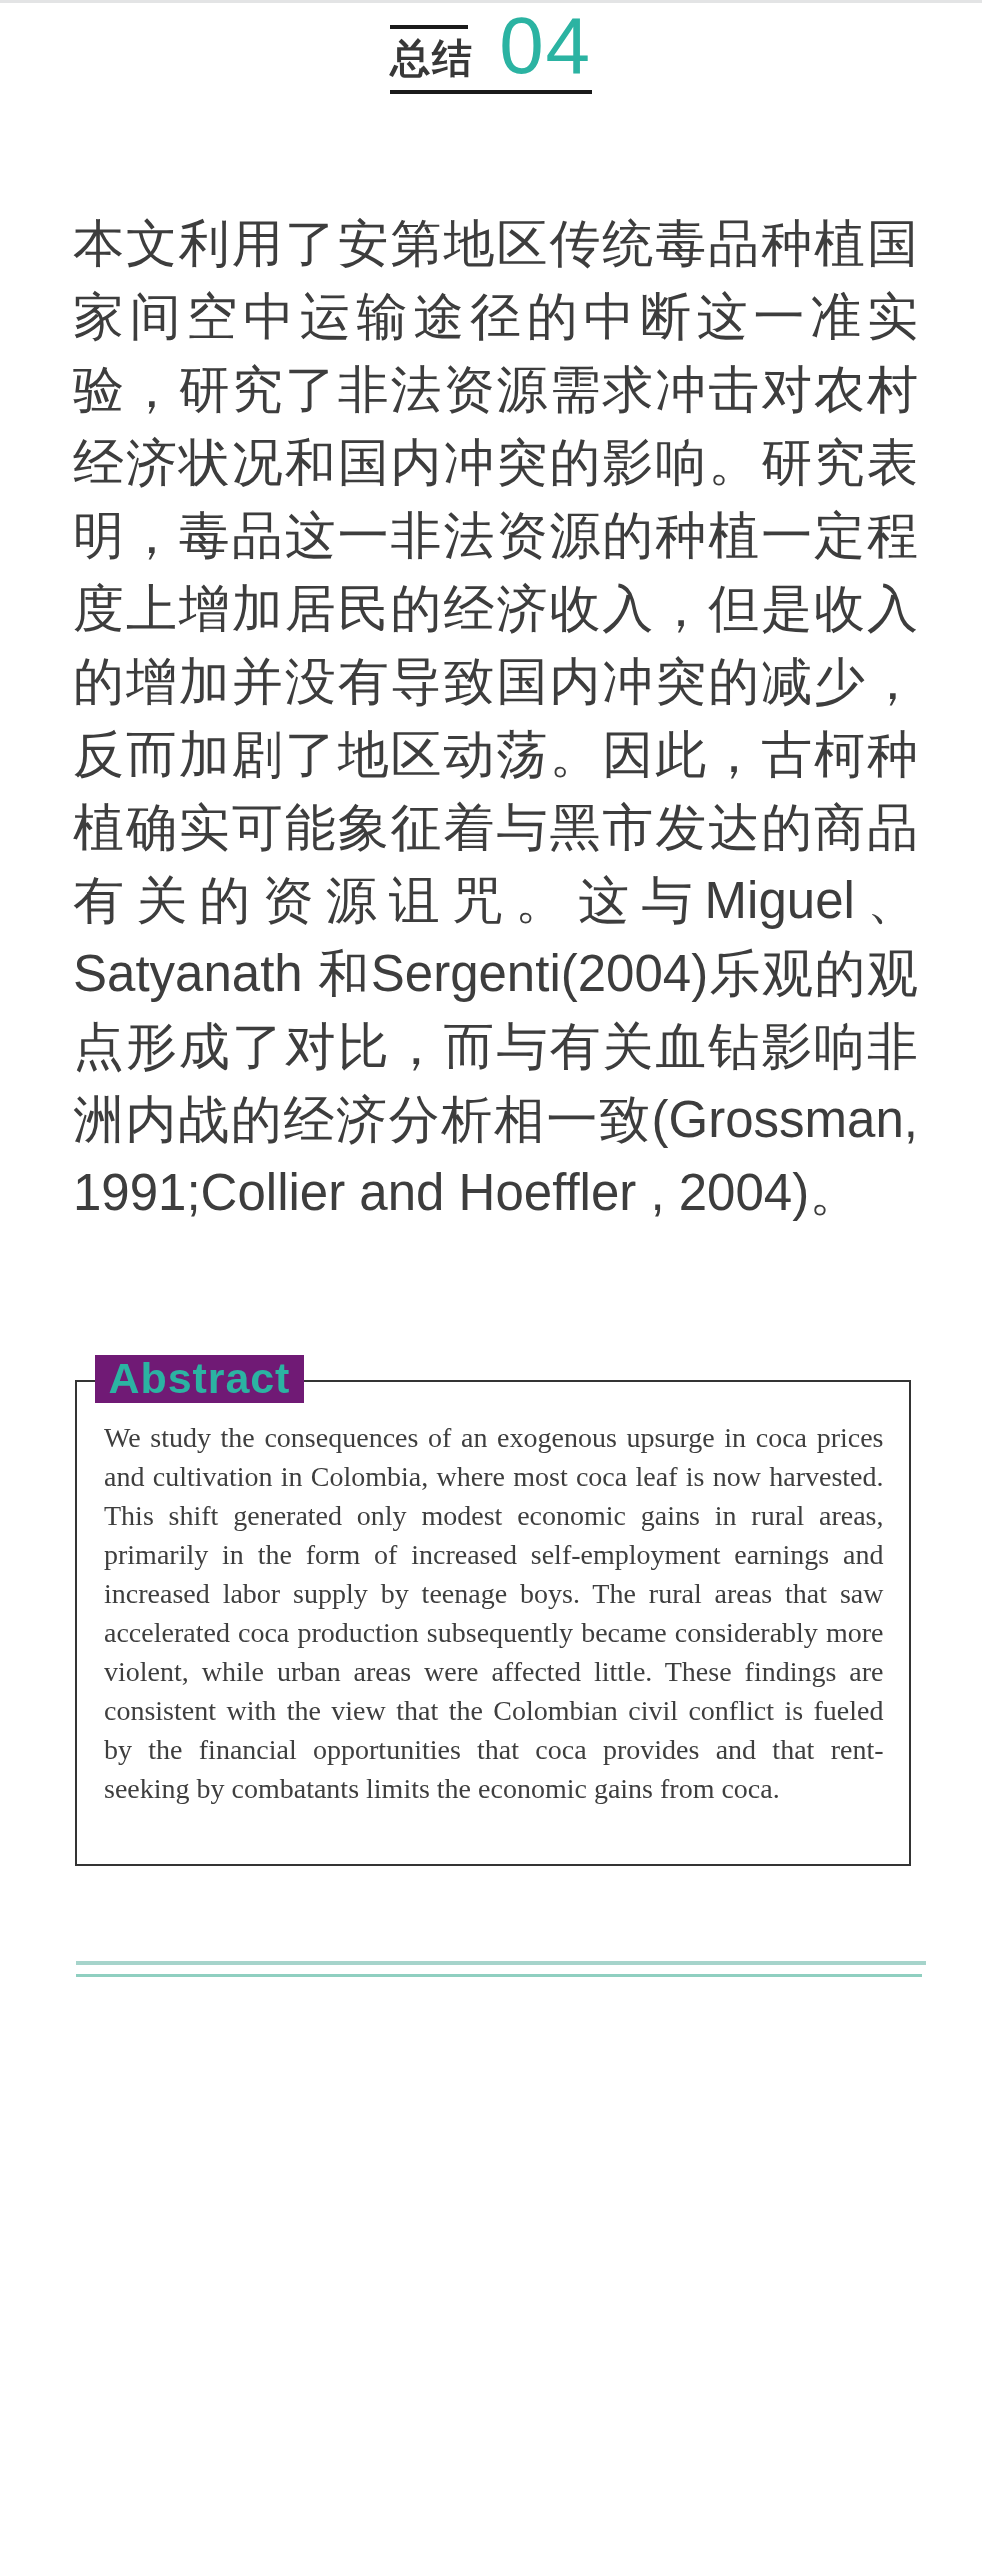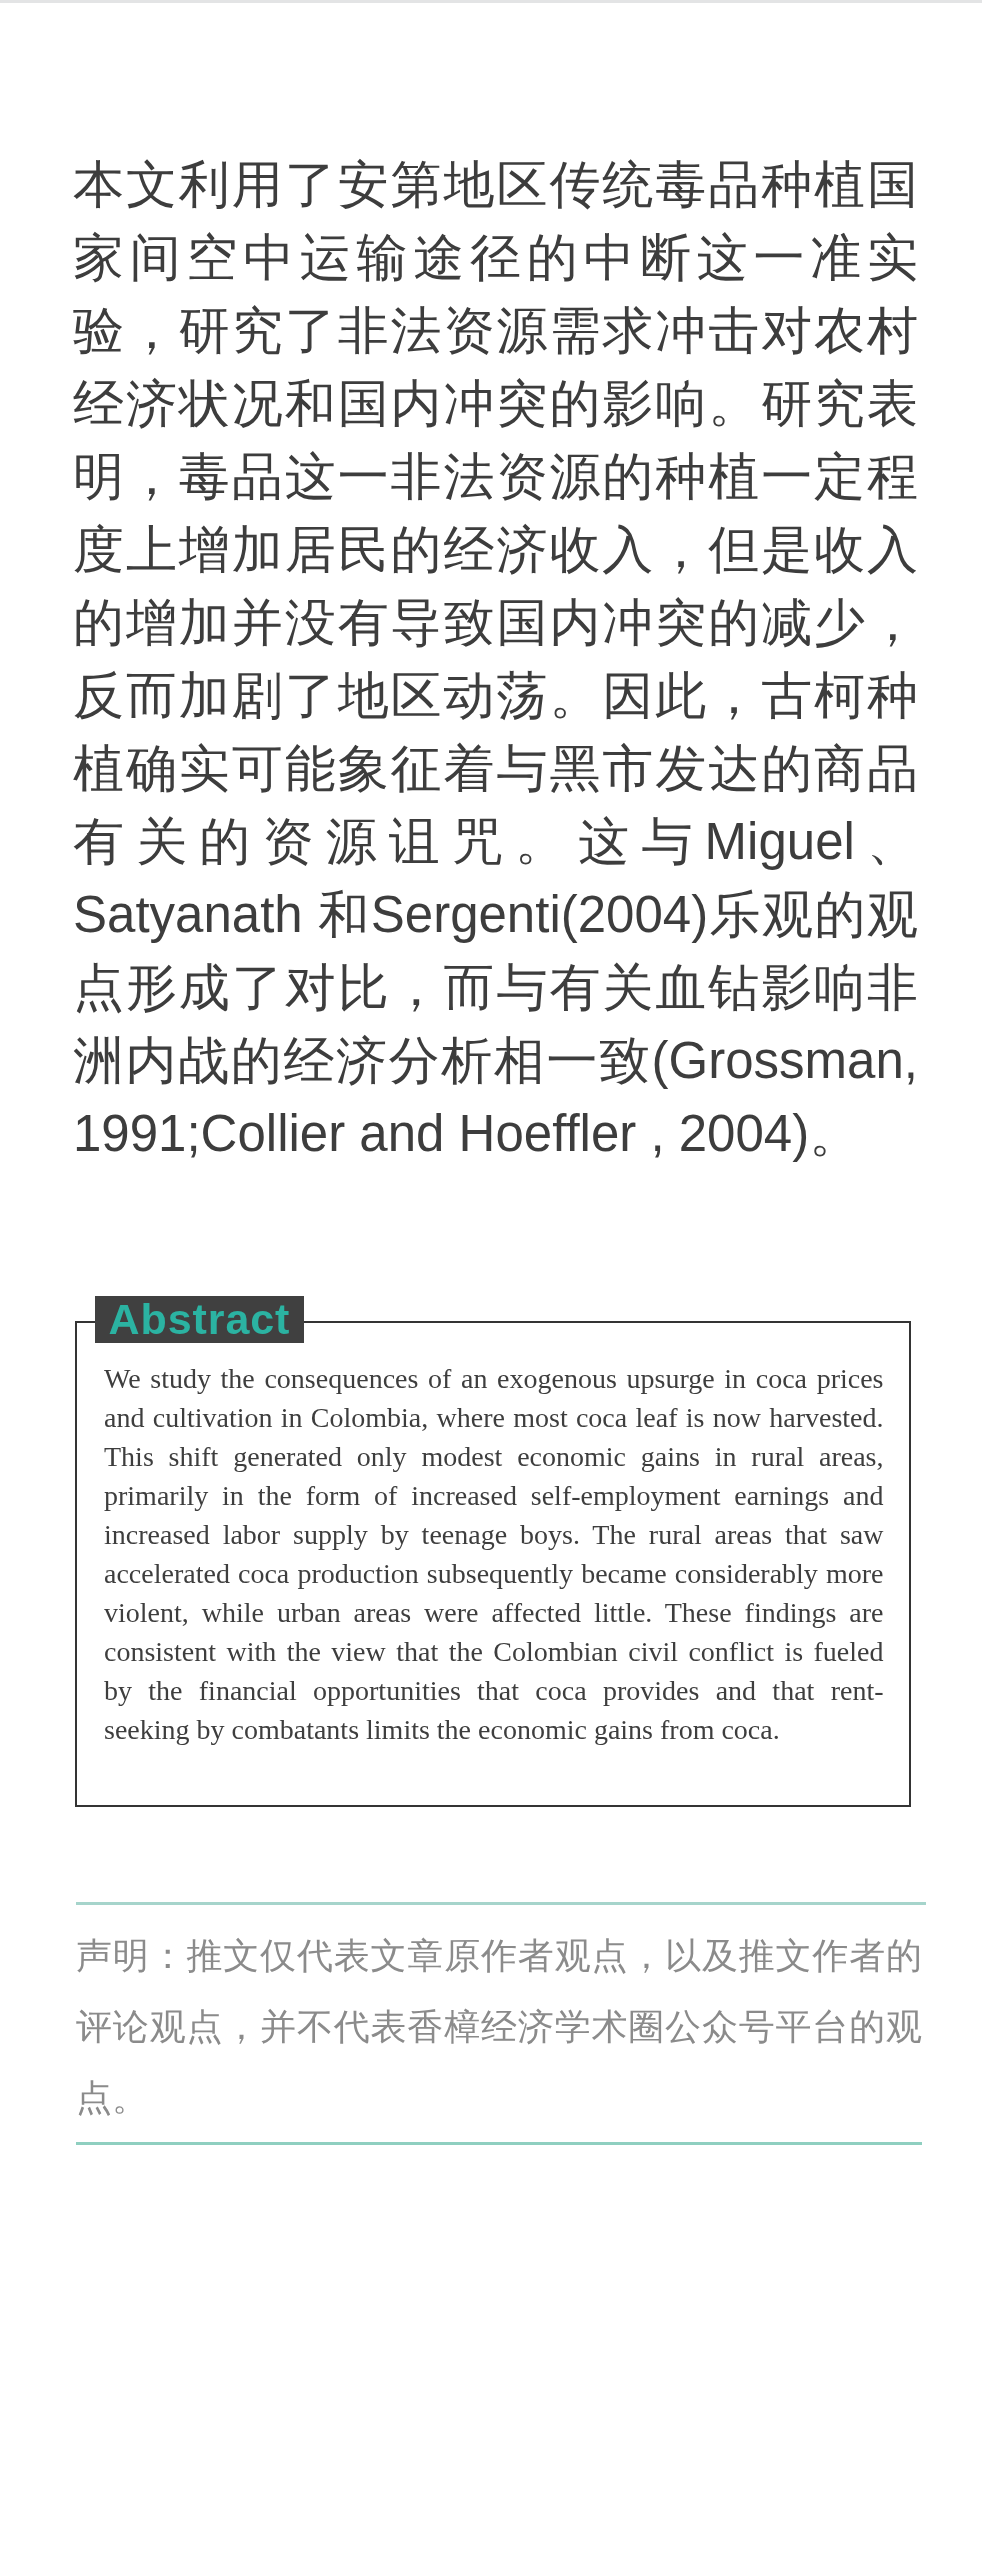--- a/index.html
+++ b/index.html
@@ -53,21 +53,21 @@
 
   
   .abstract-section { position: relative; margin: 151px 71px 0 75px; }
   .abstract-box {
     border: 2.7px solid #343434;
     padding: 36px 25.5px 56px 27px;
   }
   .abstract-label {
     position: absolute;
     top: -24.6px; left: 20px;
-    background: #404040;
+    background: #701a75;
     padding: 0 13.6px;
     font-size: 43px;
     font-weight: 700;
     color: var(--accent);
     line-height: 1.1;
     letter-spacing: 0.9px;
     text-align: right;
   }
   .abstract-body {
     font-size: 28px;
@@ -90,31 +90,37 @@
   }
   .footer-divider-bottom { height: 3.6px; background: var(--divider-light2); margin: 9px 60px 0 76px; }
 </style>
 </head>
 <body>
 
 <div class="top-bar"></div>
 
 <div class="header-wrap">
   <div class="header-block">
+    <div class="header-row">
+      <div class="header-left">
+        <div class="title-topline"></div>
+        <div class="section-title">总结</div>
+      </div>
+      <div class="section-number">04</div>
+    </div>
     <div class="title-bottomline"></div>
   </div>
 </div>
 
 <p class="summary-paragraph">本文利用了安第地区传统毒品种植国家间空中运输途径的中断这一准实验，研究了非法资源需求冲击对农村经济状况和国内冲突的影响。研究表明，毒品这一非法资源的种植一定程度上增加居民的经济收入，但是收入的增加并没有导致国内冲突的减少，反而加剧了地区动荡。因此，古柯种植确实可能象征着与黑市发达的商品有关的资源诅咒。这与Miguel、 Satyanath 和Sergenti(2004)乐观的观点形成了对比，而与有关血钻影响非洲内战的经济分析相一致(Grossman, 1991;Collier and Hoeffler , 2004)。</p>
 
 <div class="abstract-section">
   <div class="abstract-label">Abstract</div>
   <div class="abstract-box">
     <p class="abstract-body">We study the consequences of an exogenous upsurge in coca prices and cultivation in Colombia, where most coca leaf is now harvested. This shift generated only modest economic gains in rural areas, primarily in the form of increased self-employment earnings and increased labor supply by teenage boys. The rural areas that saw accelerated coca production subsequently became considerably more violent, while urban areas were affected little. These findings are consistent with the view that the Colombian civil conflict is fueled by the financial opportunities that coca provides and that rent-seeking by combatants limits the economic gains from coca.</p>
   </div>
 </div>
 
 <div class="footer">
   <div class="footer-divider-top"></div>
-  <p class="disclaimer">声明：推文仅代表文章原作者观点，以及推文作者的评论观点，并不代表香樟经济学术圈公众号平台的观点。</p>
   <div class="footer-divider-bottom"></div>
 </div>
 
 
 </body></html>

